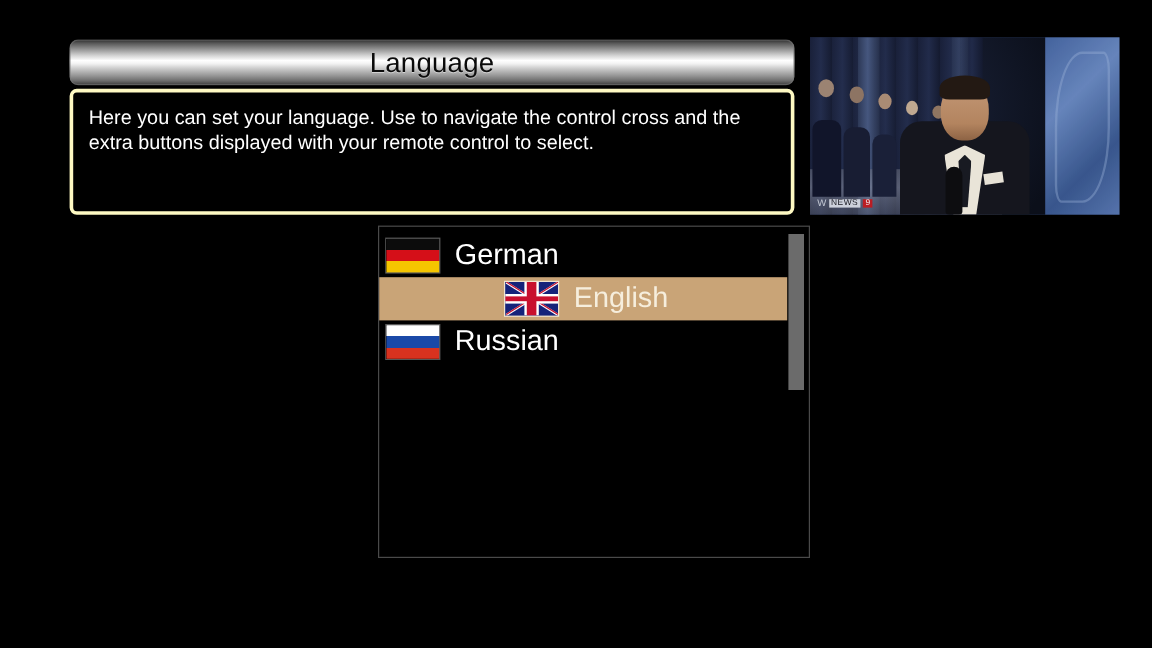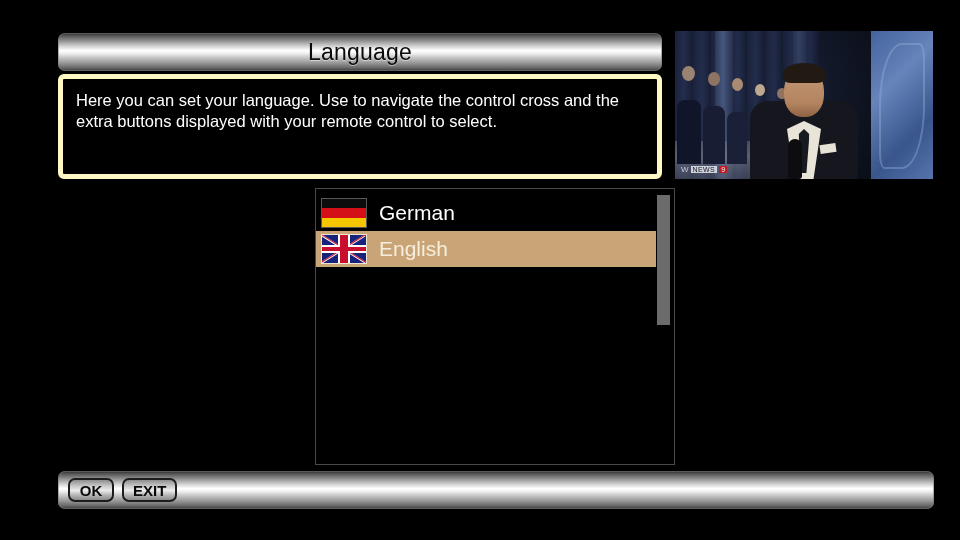--- a/index.html
+++ b/index.html
@@ -25,21 +25,21 @@
   }
   #title-text{
     font-size:23px; color:#0b0b0b; letter-spacing:.2px;
     font-family:"Liberation Sans", sans-serif;
     text-shadow:0 1px 0 rgba(255,255,255,.45);
   }
 
   
   #desc-panel{
     position:absolute; left:42px; top:74px; width:604px; height:105px;
-    background:#000; border:5px solid #fef9c3; border-radius:6px;
+    background:#000; border:3px solid #fef9c3; border-radius:6px;
     padding:11px 13px 0 13px;
   }
   #desc-text{
     color:#ffffff; font-size:16.5px; line-height:21px;
     font-family:"Liberation Sans", sans-serif;
   }
 
   
   #video-preview{
     position:absolute; left:659px; top:31px; width:258px; height:148px;
@@ -135,28 +135,28 @@
   
   #lang-panel{
     position:absolute; left:299px; top:188px; width:360px; height:277px;
     background:#000; border:1px solid #4a4a4a;
   }
   #lang-list{ position:absolute; left:0; top:6px; right:18px; }
   .lang-row{
     position:relative; height:36px; display:flex; align-items:center;
     padding-left:6px;
   }
-  .lang-row.selected{ background:#c9a477; }
+  .lang-row.selected{ background:#c9a477;justify-content:center; }
   .lang-row .flag{
     width:44px; height:28px; flex:0 0 44px; position:relative;
     overflow:hidden; box-shadow:0 0 0 1px rgba(160,160,160,.55);
   }
   .lang-row.selected .flag{ box-shadow:0 0 0 1px rgba(245,235,215,.9); }
   .lang-row .lang-label{
-    margin-left:13px; font-size:21px; color:#ffffff;
+    margin-left:13px; font-size:24px; color:#ffffff;
     font-family:"Liberation Sans", sans-serif;
   }
   .lang-row.selected .lang-label{ color:#f6eedd; }
 
   
   .f-de{ background:linear-gradient(to bottom,#0c0c0c 0 33.3%,#d50f18 33.3% 66.6%,#f5c500 66.6% 100%); }
   .f-fr{ background:linear-gradient(to right,#0b3a8f 0 33.3%,#ffffff 33.3% 66.6%,#e2202c 66.6% 100%); }
   .f-it{ background:linear-gradient(to right,#0b7a32 0 33.3%,#f4f4ee 33.3% 66.6%,#e0202c 66.6% 100%); }
   .f-pl{ background:linear-gradient(to bottom,#ffffff 0 50%,#e0202c 50% 100%); }
   .f-ru{ background:linear-gradient(to bottom,#ffffff 0 33.3%,#1a49a8 33.3% 66.6%,#d8321f 66.6% 100%); }
@@ -282,30 +282,26 @@
             <i class="gb-h2"></i>
             <i class="gb-v2"></i>
         </span>
         <span class="lang-label">English</span>
       </div>
 
 
 
 
 
+      <div class="lang-row">
+        <span class="flag f-ru"></span>
+        <span class="lang-label">Russian</span>
+      </div>
 
     </div>
 
     <div id="scroll-track">
       <div id="scroll-thumb" style="height: 129.85px; top: 0px;"></div>
     </div>
   </div>
 
-  <div id="bottom-bar" class="metal">
-    <div class="softkey">
-      <span>OK</span>
-    </div>
-    <div class="softkey">
-      <span>EXIT</span>
-    </div>
-  </div>
 
 </div>
 
 </body></html>

